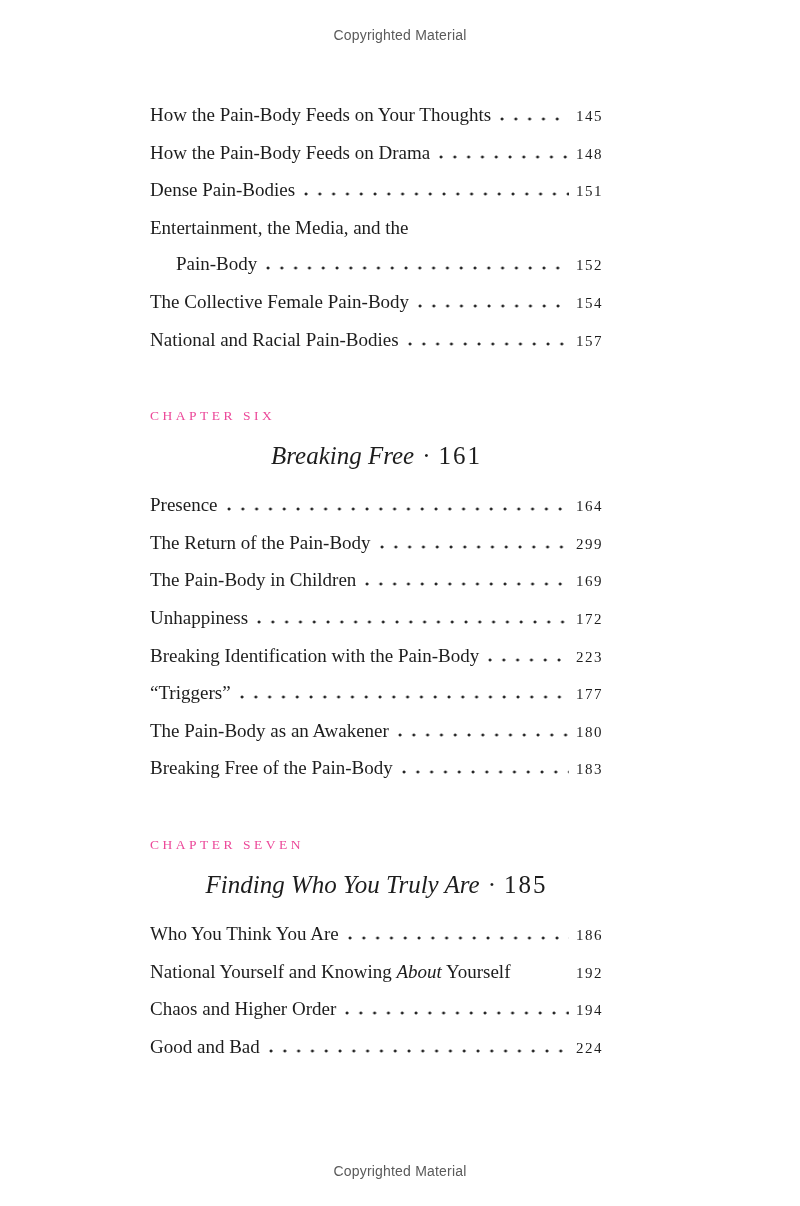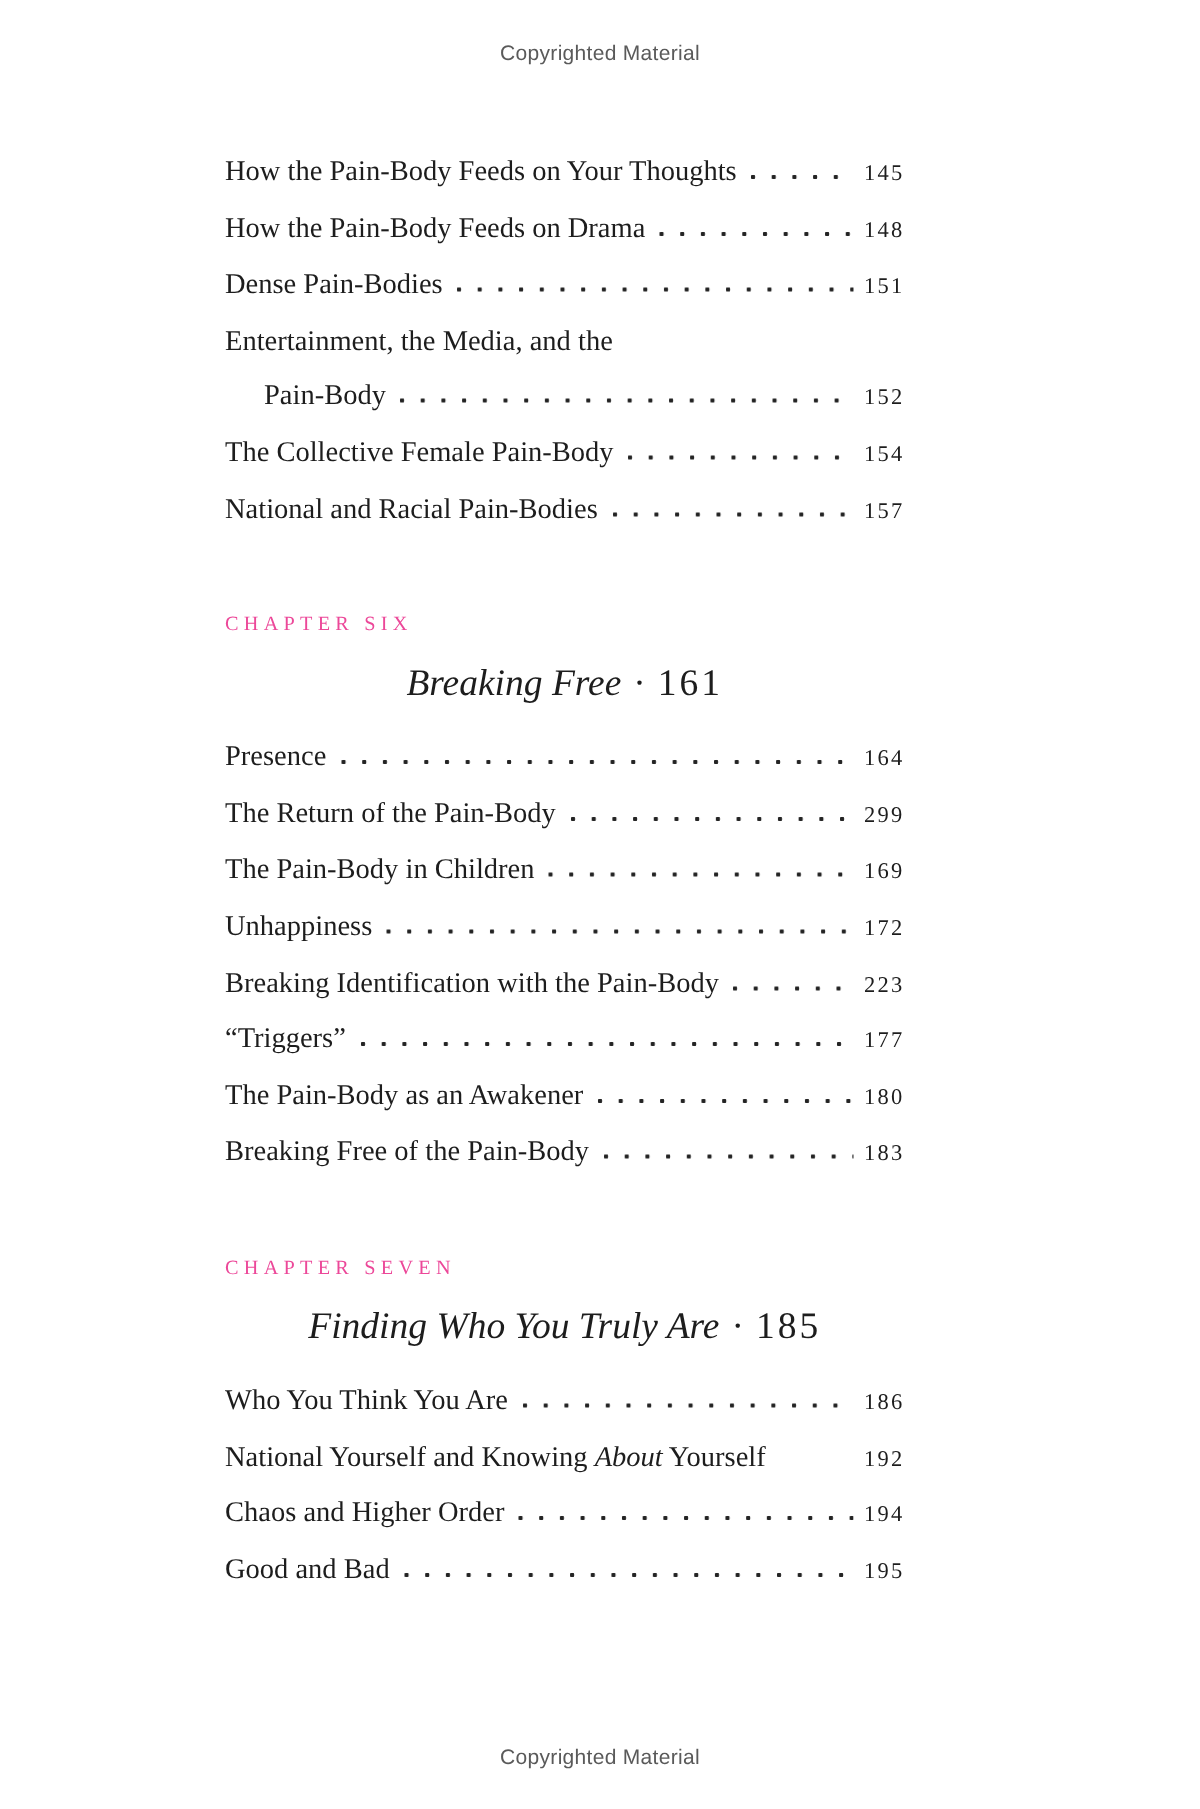--- a/index.html
+++ b/index.html
@@ -187,18 +187,18 @@
     <span class="pg">192</span>
   </div>
   <div class="entry">
     <span class="t">Chaos and Higher Order</span>
     <span class="leader"></span>
     <span class="pg">194</span>
   </div>
   <div class="entry">
     <span class="t">Good and Bad</span>
     <span class="leader"></span>
-    <span class="pg">195</span>
+    <span class="pg">224</span>
   </div>
 
 </div>
 
 <div class="notice bottom">Copyrighted Material</div>
 
 </body></html>

